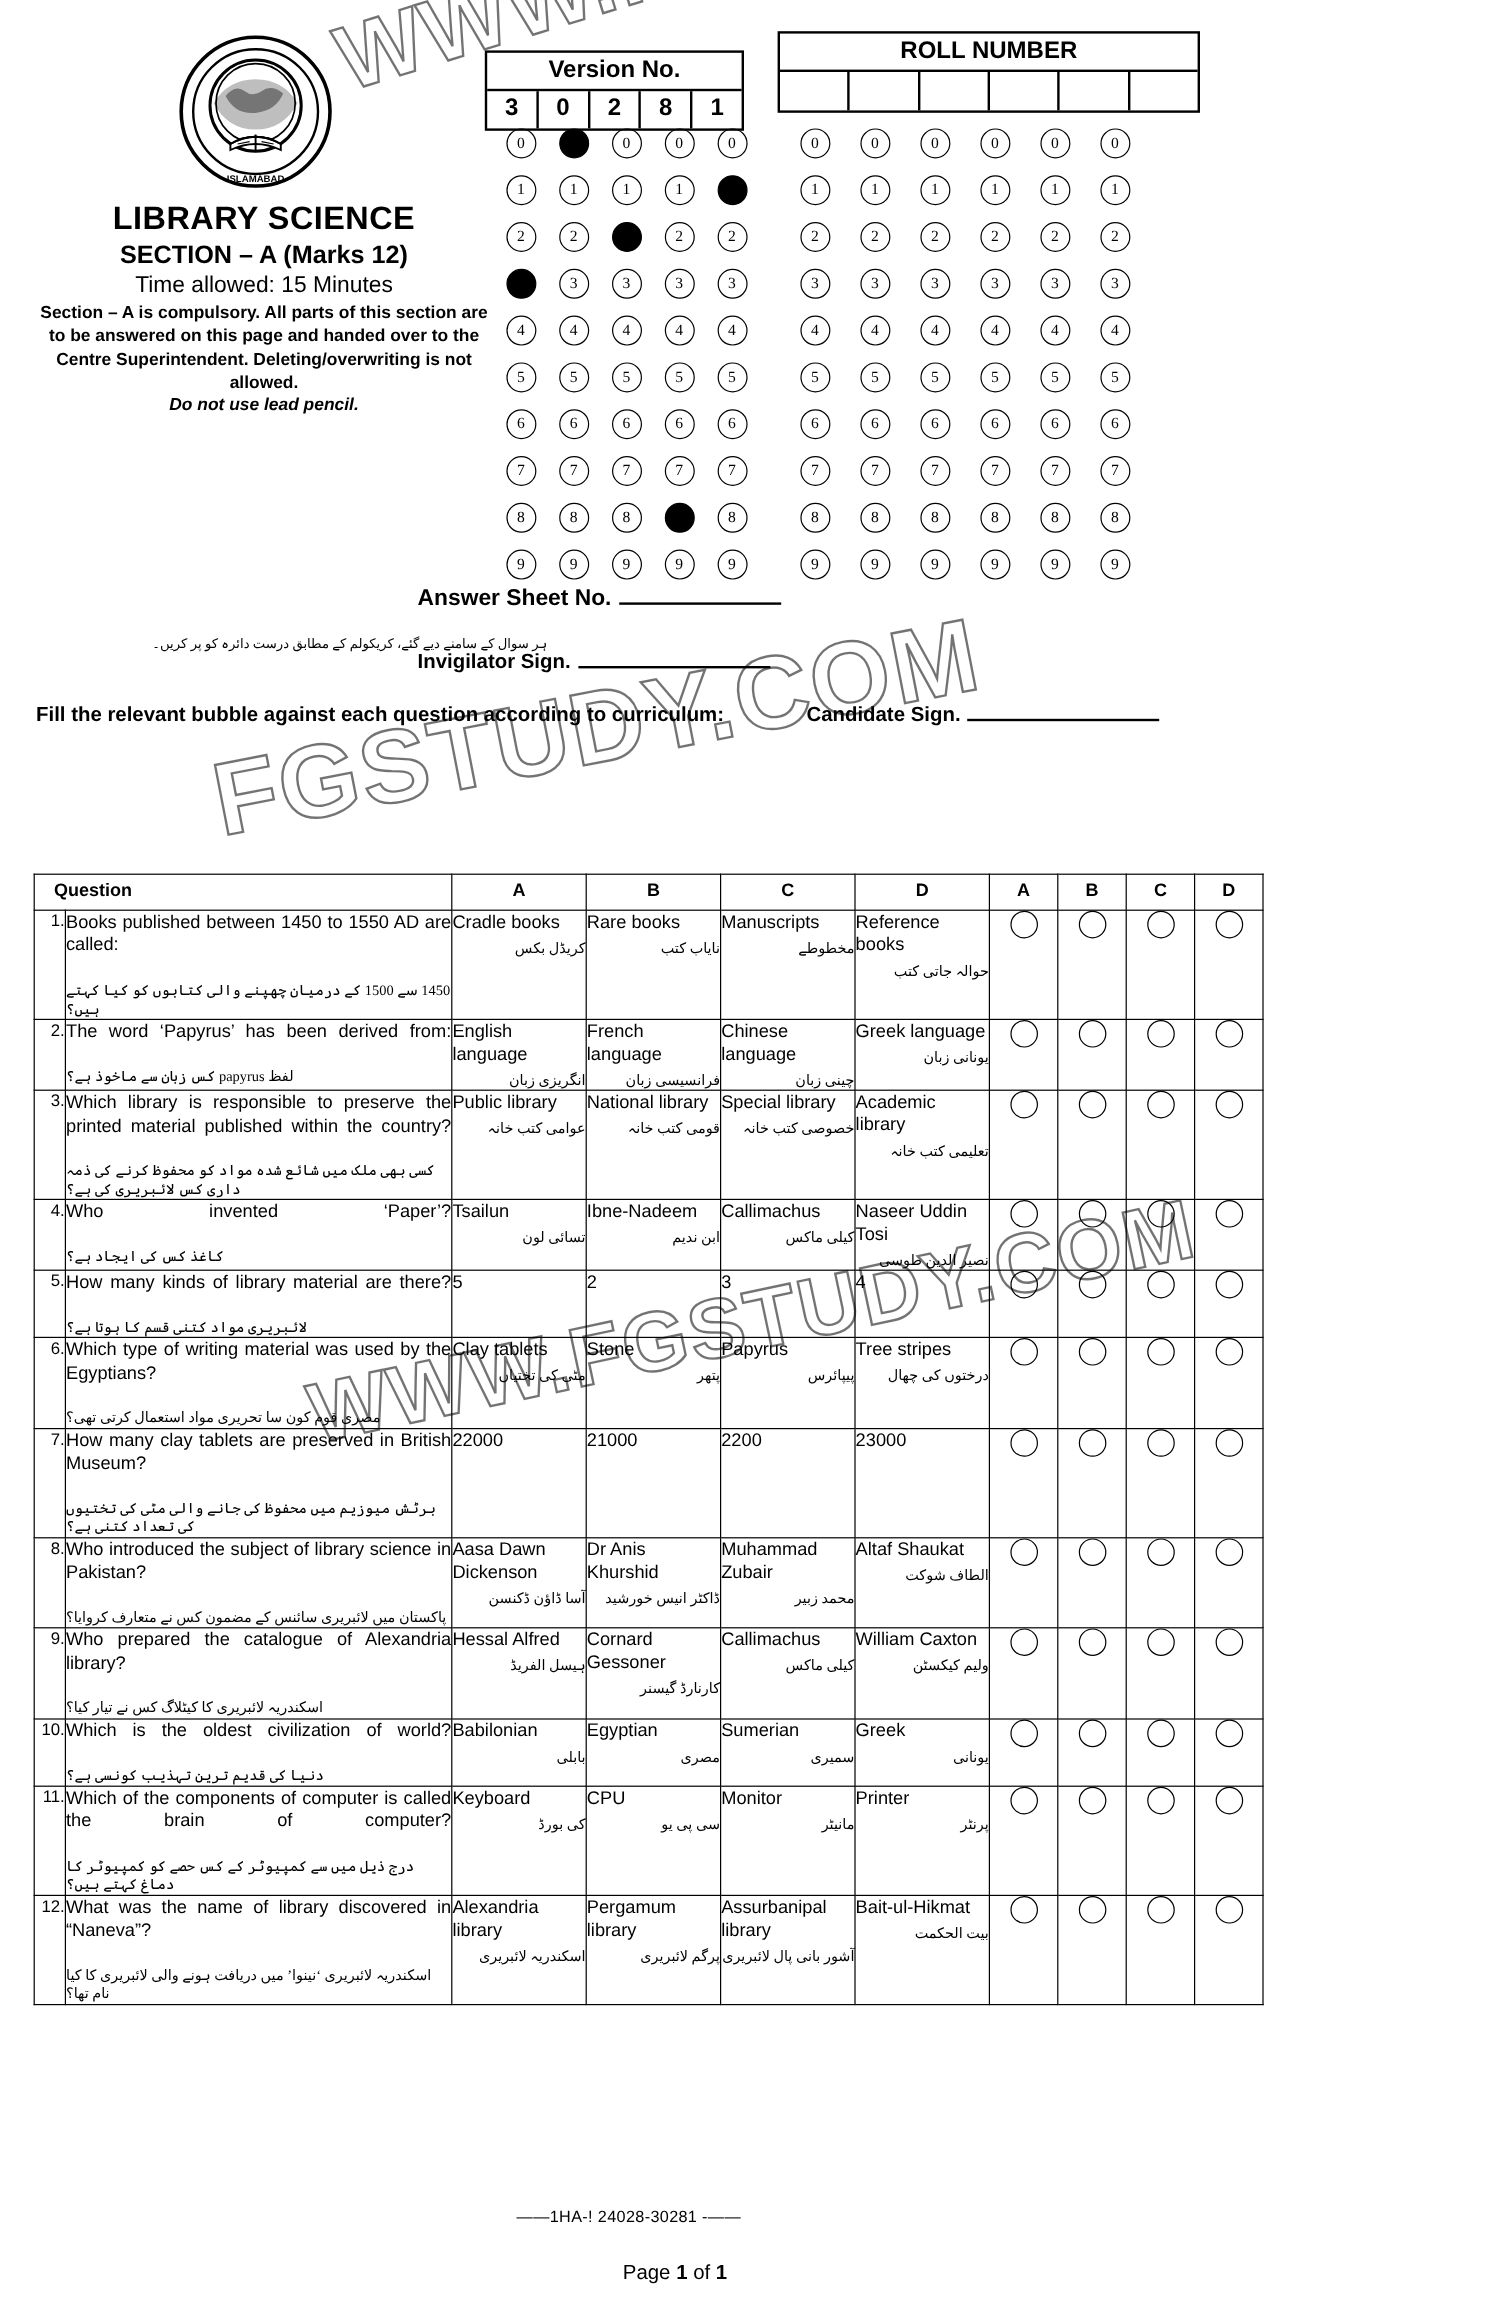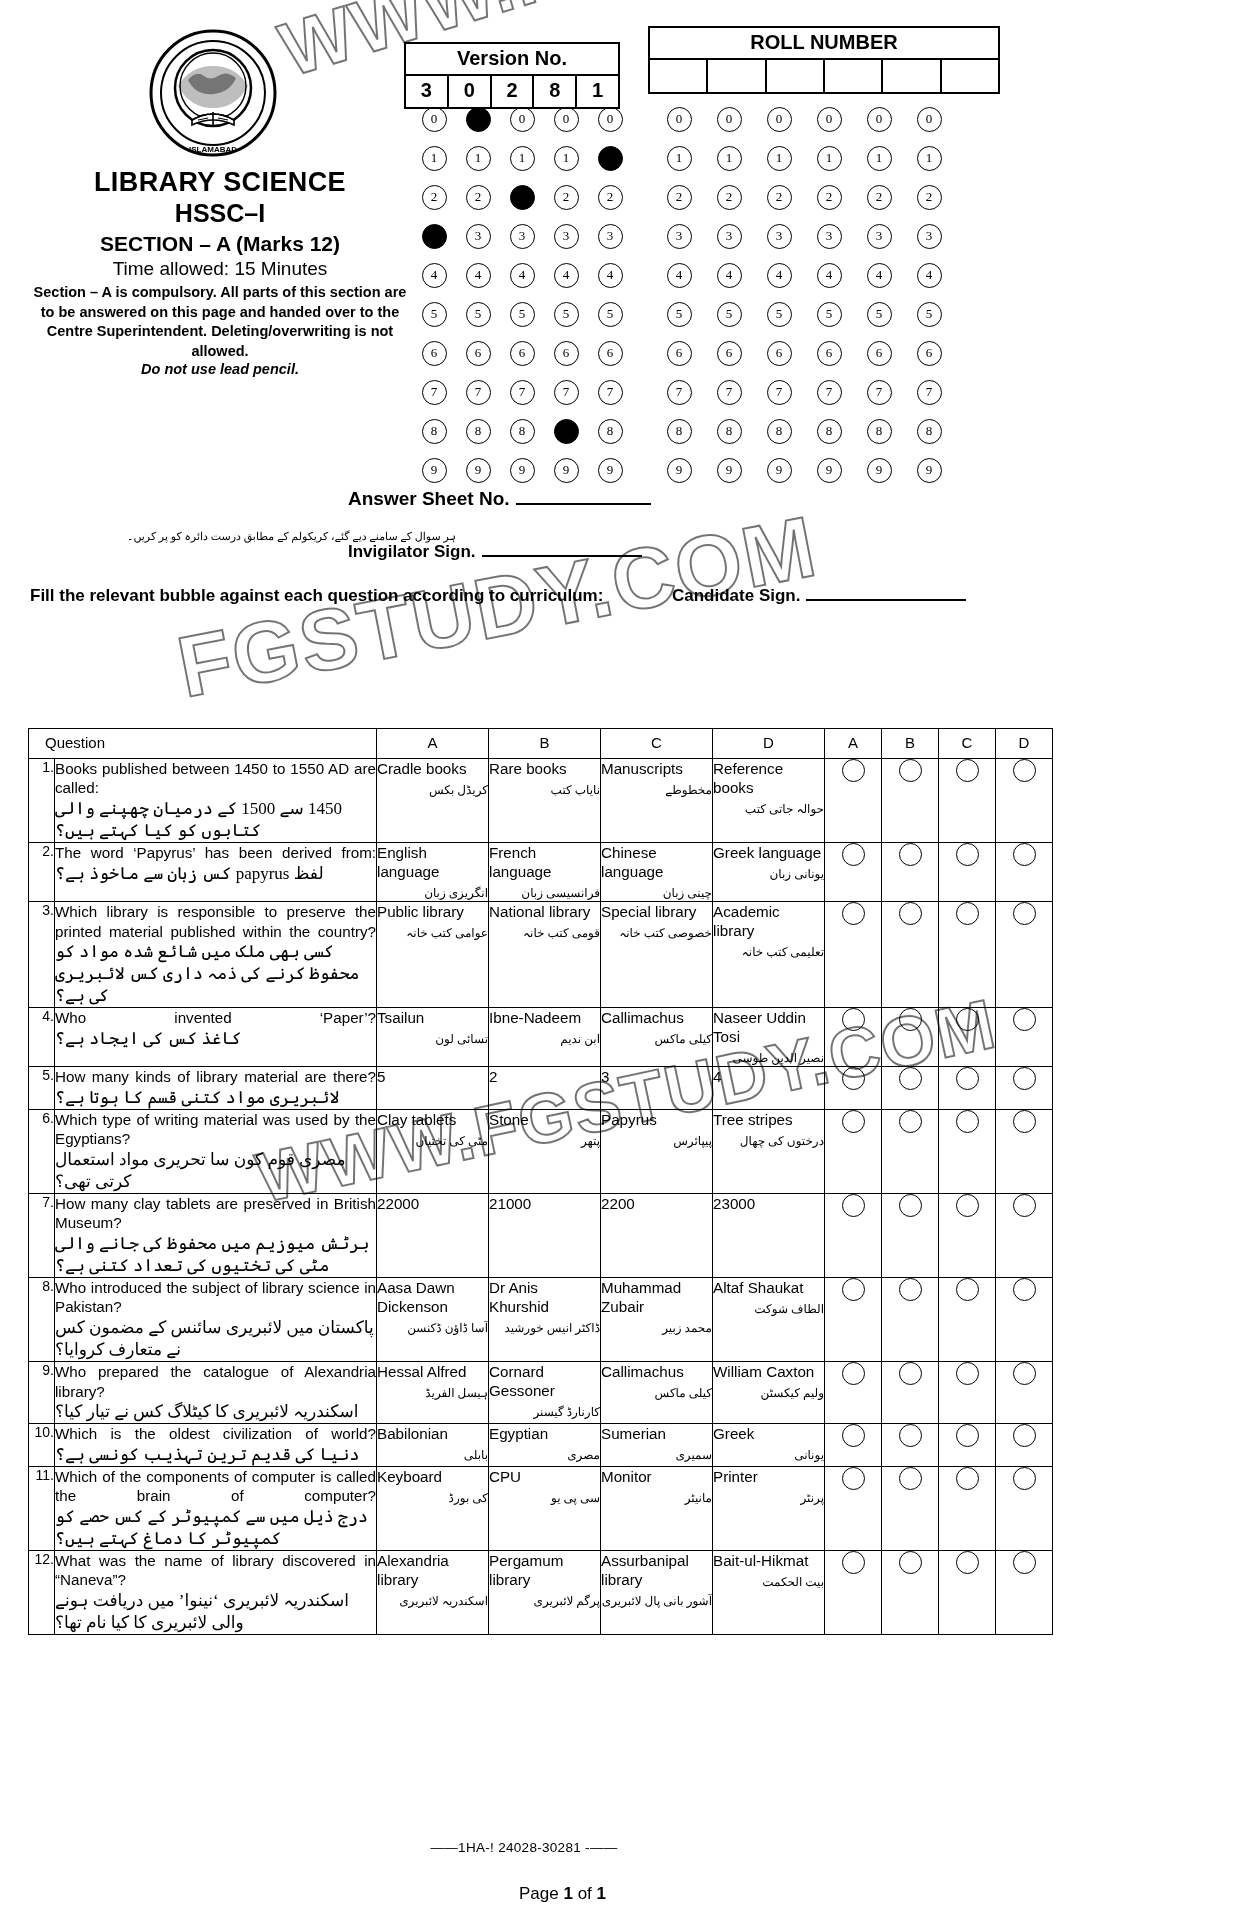--- a/index.html
+++ b/index.html
@@ -117,40 +117,40 @@
     width:992px;
     border-collapse:collapse;
     table-layout:fixed;
   }
   table.qtab th, table.qtab td {
     border:1px solid #000;
     vertical-align:top;
     padding:0;
   }
   table.qtab thead th {
-    font-size:15px; font-weight:normal; text-align:center;
+    font-size:15px; font-weight:bold; text-align:center;
     padding:5px 0 6px;
     height:30px;
   }
   table.qtab thead th.qh { text-align:left; padding-left:16px; }
 
   col.c-no   { width:26px; }
   col.c-q    { width:322px; }
   col.c-opt  { width:112px; }
   col.c-bub  { width:57px; }
 
   td.no  { font-size:14px; text-align:right; padding:4px 3px 0 0; }
   td.qcell { padding:5px 6px 4px 8px; }
   td.qcell .qen {
     font-size:15.2px; line-height:1.28; text-align:justify;
     text-align-last:justify;
   }
   td.qcell .qur {
-    font-size:17px; direction:rtl; text-align:left;
-    font-family:"Liberation Serif", serif; margin-top:0; line-height:1.3;
+    font-size:12px; direction:rtl; text-align:left;
+    font-family:"Liberation Serif", serif; margin-top:20px; line-height:1.3;
   }
   td.opt { padding:5px 5px 4px 6px; }
   td.opt .oen { font-size:15.2px; line-height:1.25; }
   td.opt .our { font-size:12px; direction:rtl; text-align:right;
                 font-family:"Liberation Serif", serif; margin-top:5px; }
   td.bcol { text-align:center; vertical-align:middle; }
   .obub {
     display:inline-block;
     width:23px; height:23px; border-radius:50%;
     border:1.7px solid #000;
@@ -190,21 +190,20 @@
       <line x1="50" y1="88" x2="60" y2="86" stroke="#000" stroke-width="1"></line>
       <line x1="50" y1="92" x2="60" y2="90" stroke="#000" stroke-width="1"></line>
       <line x1="70" y1="86" x2="80" y2="88" stroke="#000" stroke-width="1"></line>
       <line x1="70" y1="90" x2="80" y2="92" stroke="#000" stroke-width="1"></line>
       <text x="65" y="124" font-size="8" font-weight="bold" text-anchor="middle" font-family="Liberation Sans, sans-serif">ISLAMABAD</text>
     </svg>
   </div>
 
   <div class="title-block">
     <div class="t-subject">LIBRARY SCIENCE</div>
-    <div class="t-level">HSSC–I</div>
     <div class="t-section">SECTION – A (Marks 12)</div>
     <div class="t-time">Time allowed: 15 Minutes</div>
     <div class="t-instr">Section – A is compulsory. All parts of this section are to be answered on this page and handed over to the Centre Superintendent. Deleting/overwriting is not allowed.</div>
     <div class="t-instr-i">Do not use lead pencil.</div>
   </div>
 
   <div class="vbox">
     <div class="vhead">Version No.</div>
     <div class="vdigits">
       <div>3</div>

